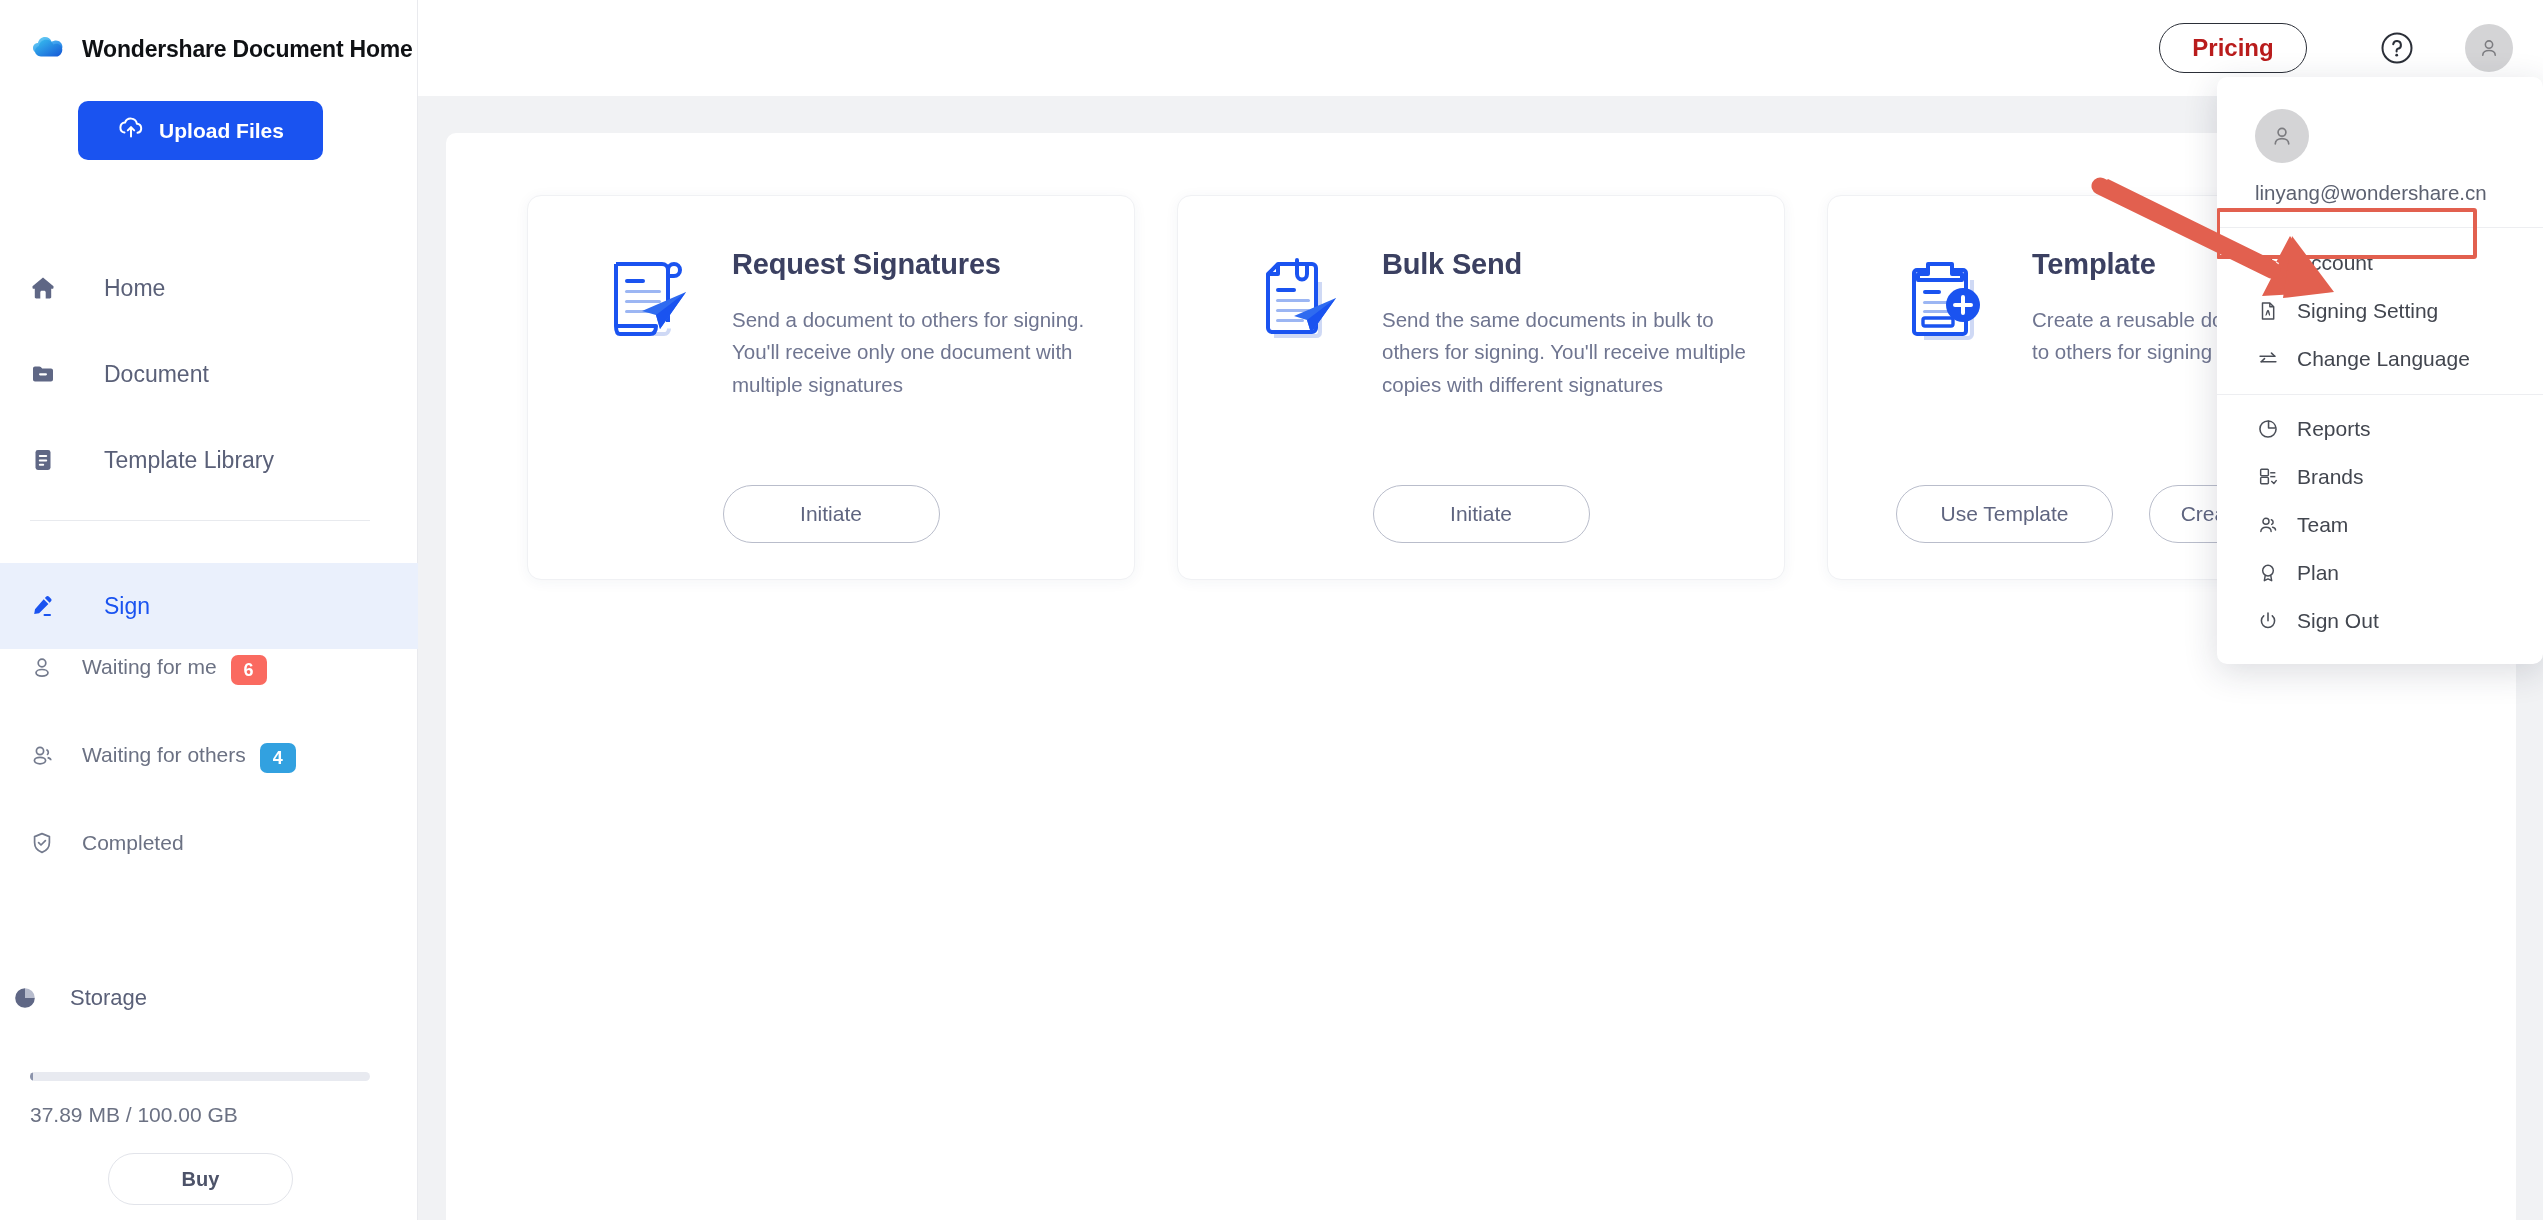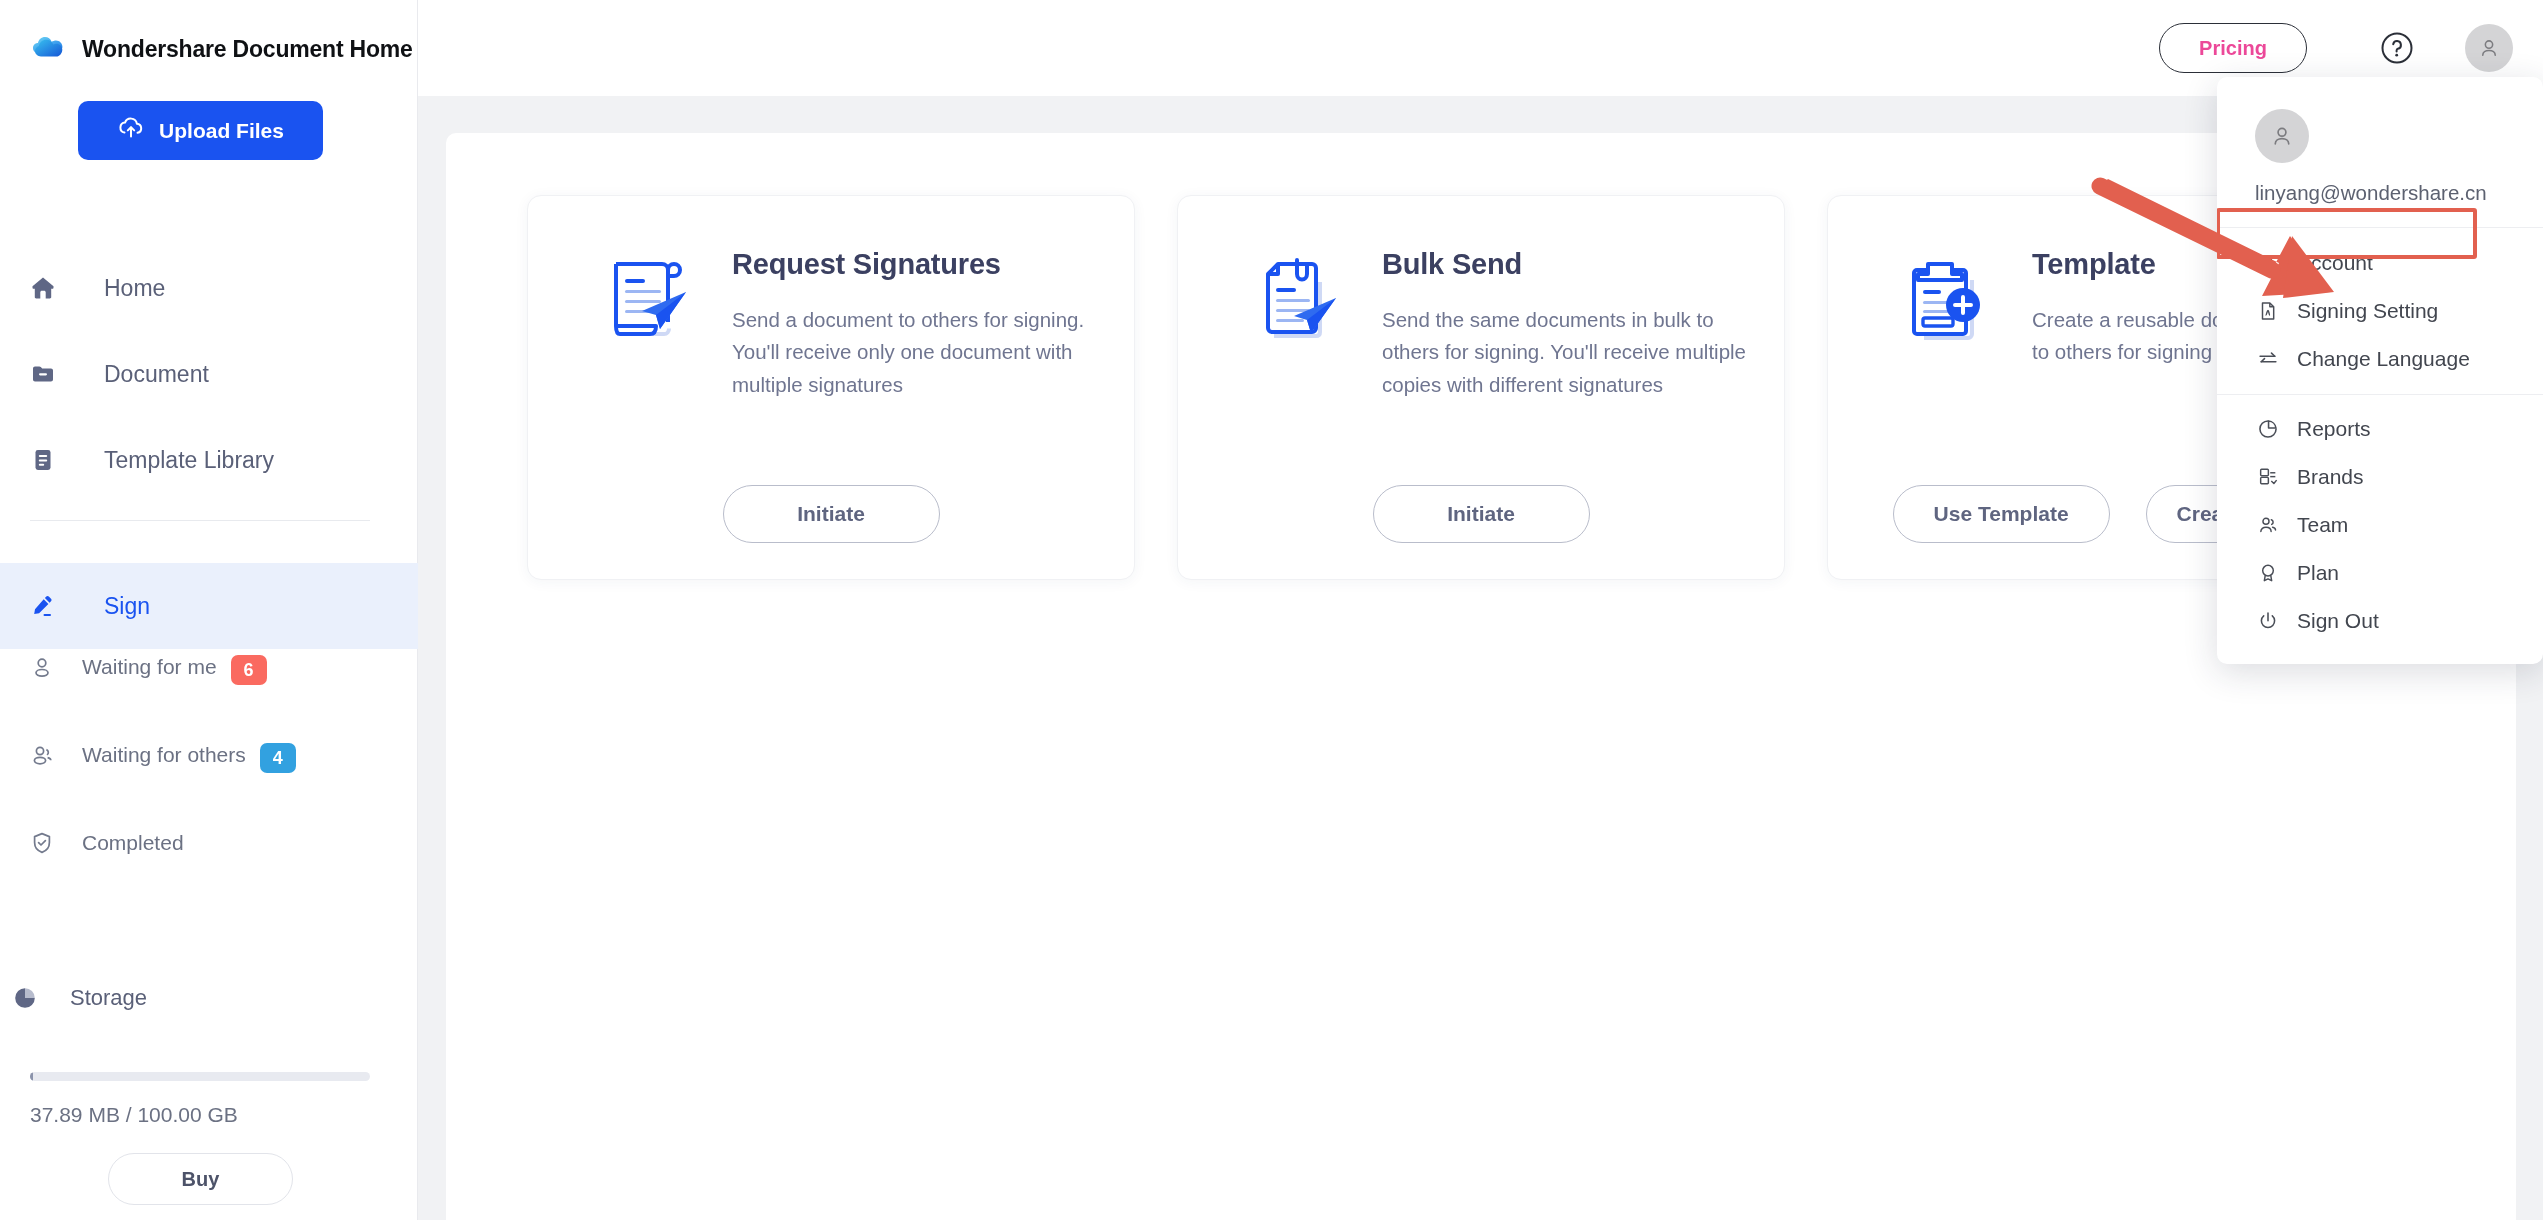--- a/index.html
+++ b/index.html
@@ -101,21 +101,21 @@
   .topbar {
     position: absolute; left: 418px; top: 0; right: 0; height: 96px;
     background: #ffffff;
     display: flex; align-items: center; justify-content: flex-end;
     padding-right: 30px; gap: 0;
     z-index: 4;
   }
   .pricing-btn {
     width: 148px; height: 50px;
     border: 1.5px solid #2b2f38; border-radius: 25px; background: #fff;
-    font-size: 20px; font-weight: bold; color: #ec4899; cursor: pointer;
+    font-size: 24px; font-weight: bold; color: #b91c1c; cursor: pointer;
     font-family: "Liberation Sans", sans-serif;
     margin-right: 70px;
   }
   .help-icon { width: 40px; height: 40px; cursor: pointer; margin-right: 48px; }
   .avatar-btn {
     width: 48px; height: 48px; border-radius: 50%; background: #d4d4d6;
     display: flex; align-items: center; justify-content: center; cursor: pointer;
   }
 
   
@@ -148,21 +148,20 @@
   .card-actions {
     position: absolute; left: 0; bottom: 36px; width: 100%;
     display: flex; justify-content: center; gap: 36px;
   }
   .ghost-btn {
     min-width: 217px; height: 58px; padding: 0 30px;
     background: #fff; border: 1px solid #b9bdcb; border-radius: 29px;
     font-size: 21px; color: #5f6580; cursor: pointer;
     font-family: "Liberation Sans", sans-serif;
     white-space: nowrap;
-    font-weight: bold;
   }
 
   
   .dropdown {
     position: absolute; left: 2217px; top: 77px;
     width: 326px; height: 587px;
     background: #ffffff;
     border-radius: 10px;
     box-shadow: 0 8px 34px rgba(30,35,60,0.16);
     z-index: 20;

